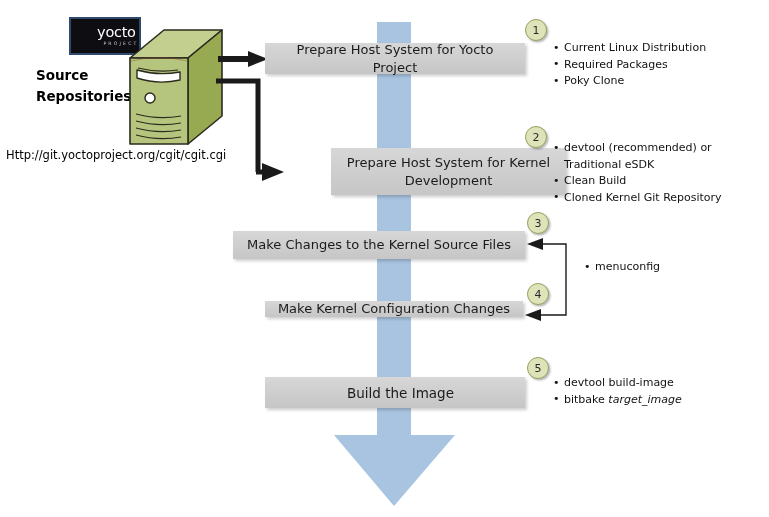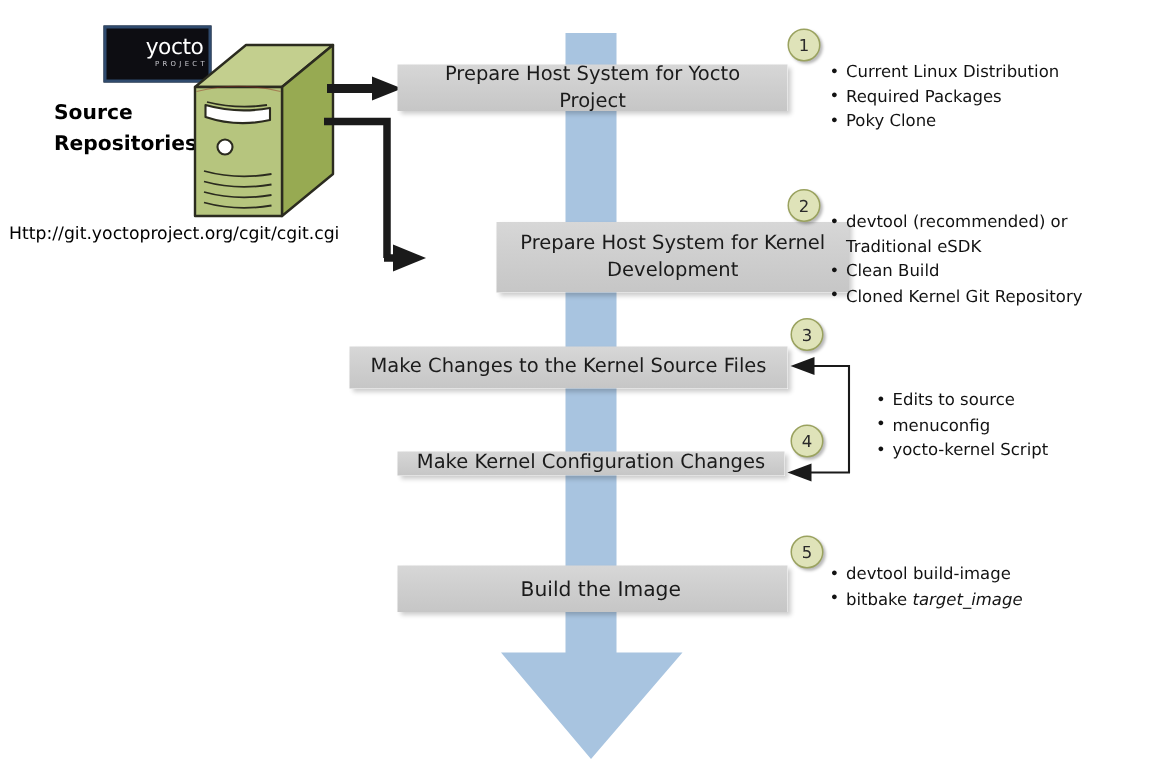--- a/index.html
+++ b/index.html
@@ -191,23 +191,21 @@
   <div class="blist" style="left:552px;top:140px;width:178px;">
     <ul>
       <li>devtool (recommended) or Traditional eSDK</li>
       <li>Clean Build</li>
       <li>Cloned Kernel Git Repository</li>
     </ul>
   </div>
 
   <div class="blist" style="left:583px;top:259px;width:175px;">
     <ul>
-      <li>Edits to source</li>
       <li>menuconfig</li>
-      <li>yocto-kernel Script</li>
     </ul>
   </div>
 
   <div class="blist" style="left:552px;top:375px;width:195px;">
     <ul>
       <li>devtool build-image</li>
       <li><span>bitbake </span><span class="ital">target_image</span></li>
     </ul>
   </div>
 

